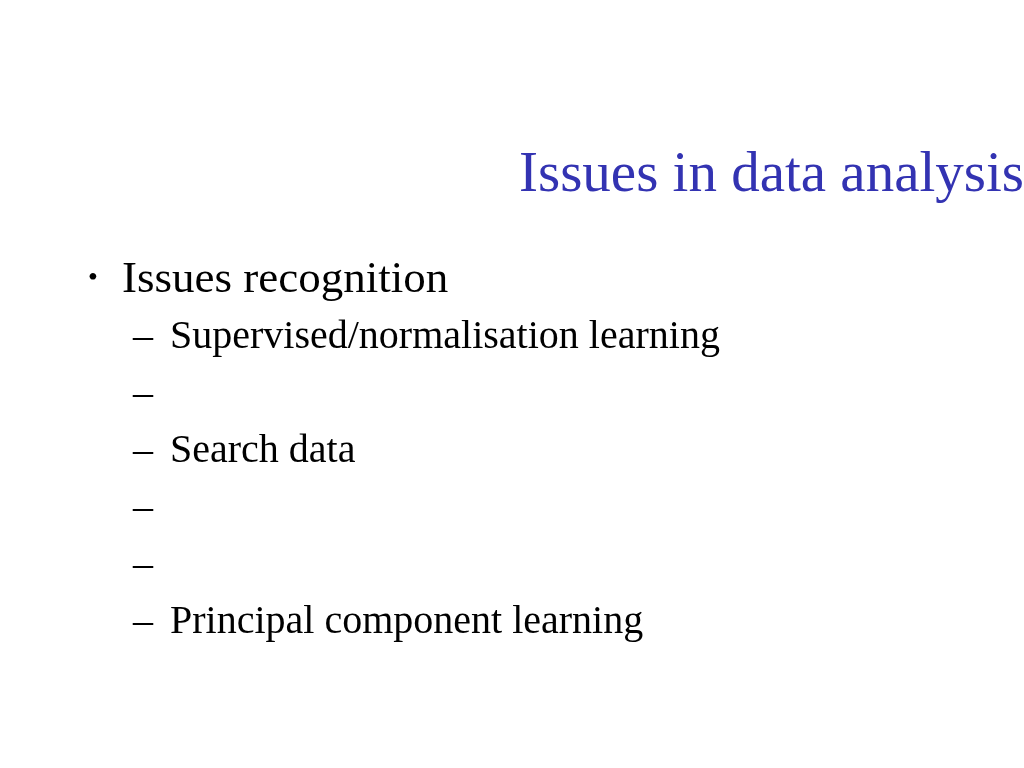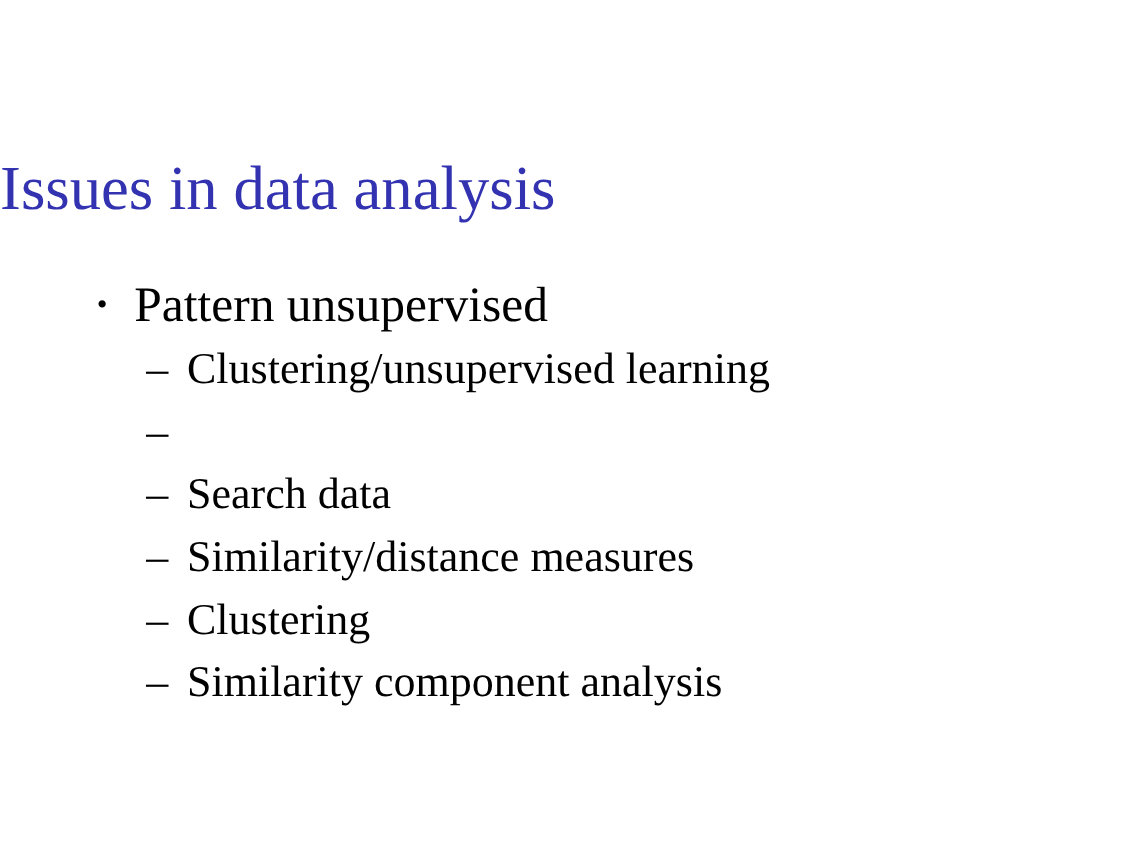--- a/index.html
+++ b/index.html
@@ -14,21 +14,21 @@
     background: #ffffff;
     overflow: hidden;
     font-family: "Liberation Serif", "DejaVu Serif", serif;
     color: #000000;
   }
   .slide-title {
     position: absolute;
     top: 100px;
     left: 0;
     width: 1024px;
-    text-align: left;
+    text-align: right;
     font-size: 57px;
     line-height: 1.2;
     font-weight: normal;
     color: var(--title-color, #3333b2);
     white-space: nowrap;
   }
   .content {
     position: absolute;
     left: 88px;
     top: 248px;
@@ -63,46 +63,44 @@
 <body>
 
 <div class="slide">
 
   <h1 class="slide-title">Issues in data analysis</h1>
 
   <div class="content">
 
     <div class="l1-row">
       <span class="l1-bullet">•</span>
-      <span>Pattern unsupervised</span>
+      <span>Issues recognition</span>
     </div>
 
     <div class="l2-row">
       <span class="l2-dash">–</span>
-      <span>Clustering/unsupervised learning</span>
+      <span>Supervised/normalisation learning</span>
     </div>
 
     <div class="l2-row">
       <span class="l2-dash">–</span>
     </div>
 
     <div class="l2-row">
       <span class="l2-dash">–</span>
       <span>Search data</span>
     </div>
 
     <div class="l2-row">
       <span class="l2-dash">–</span>
-      <span>Similarity/distance measures</span>
     </div>
 
     <div class="l2-row">
       <span class="l2-dash">–</span>
-      <span>Clustering</span>
     </div>
 
     <div class="l2-row">
       <span class="l2-dash">–</span>
-      <span>Similarity component analysis</span>
+      <span>Principal component learning</span>
     </div>
 
   </div>
 </div>
 
 </body></html>

